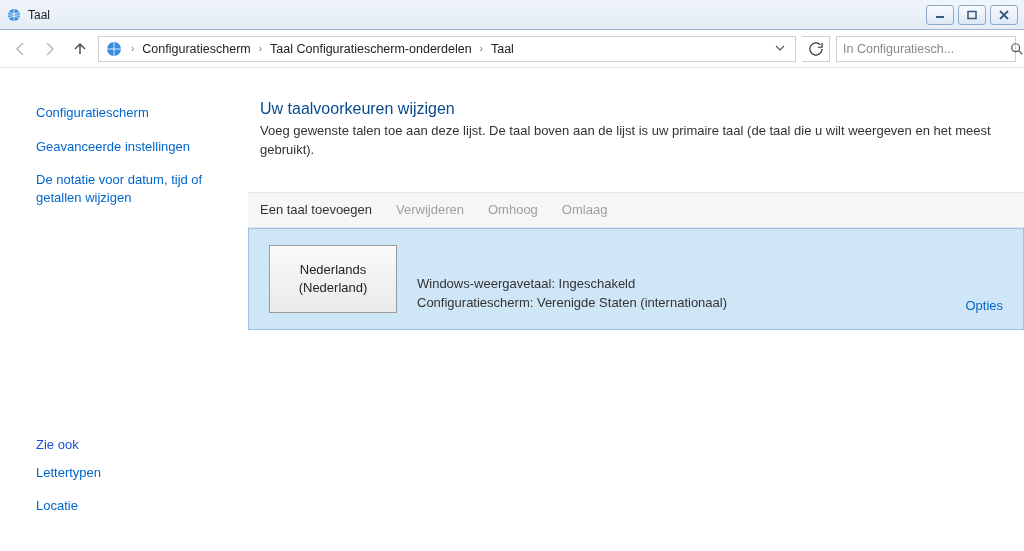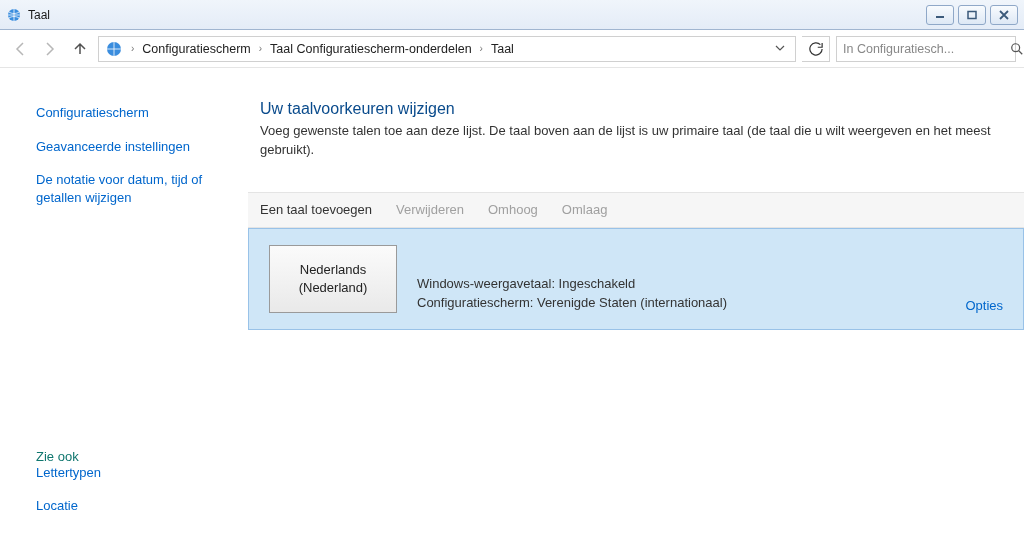--- a/index.html
+++ b/index.html
@@ -102,22 +102,23 @@
     }
     .sidebar-link {
       color: #0066cc;
       font-size: 13px;
       margin-bottom: 16px;
       cursor: pointer;
       line-height: 1.35;
     }
     .sidebar-spacer { flex: 1; }
     .sidebar-section-title {
-      color: #0f766e;
-      font-size: 13px;
+      color: #1d4ed8;
+      font-size: 13px;
+      margin-bottom: 12px;
     }
 
     .main-panel {
       flex: 1;
       padding: 32px 16px 0 12px;
       position: relative;
     }
     .page-heading {
       color: #0a4b8c;
       font-size: 16px;

